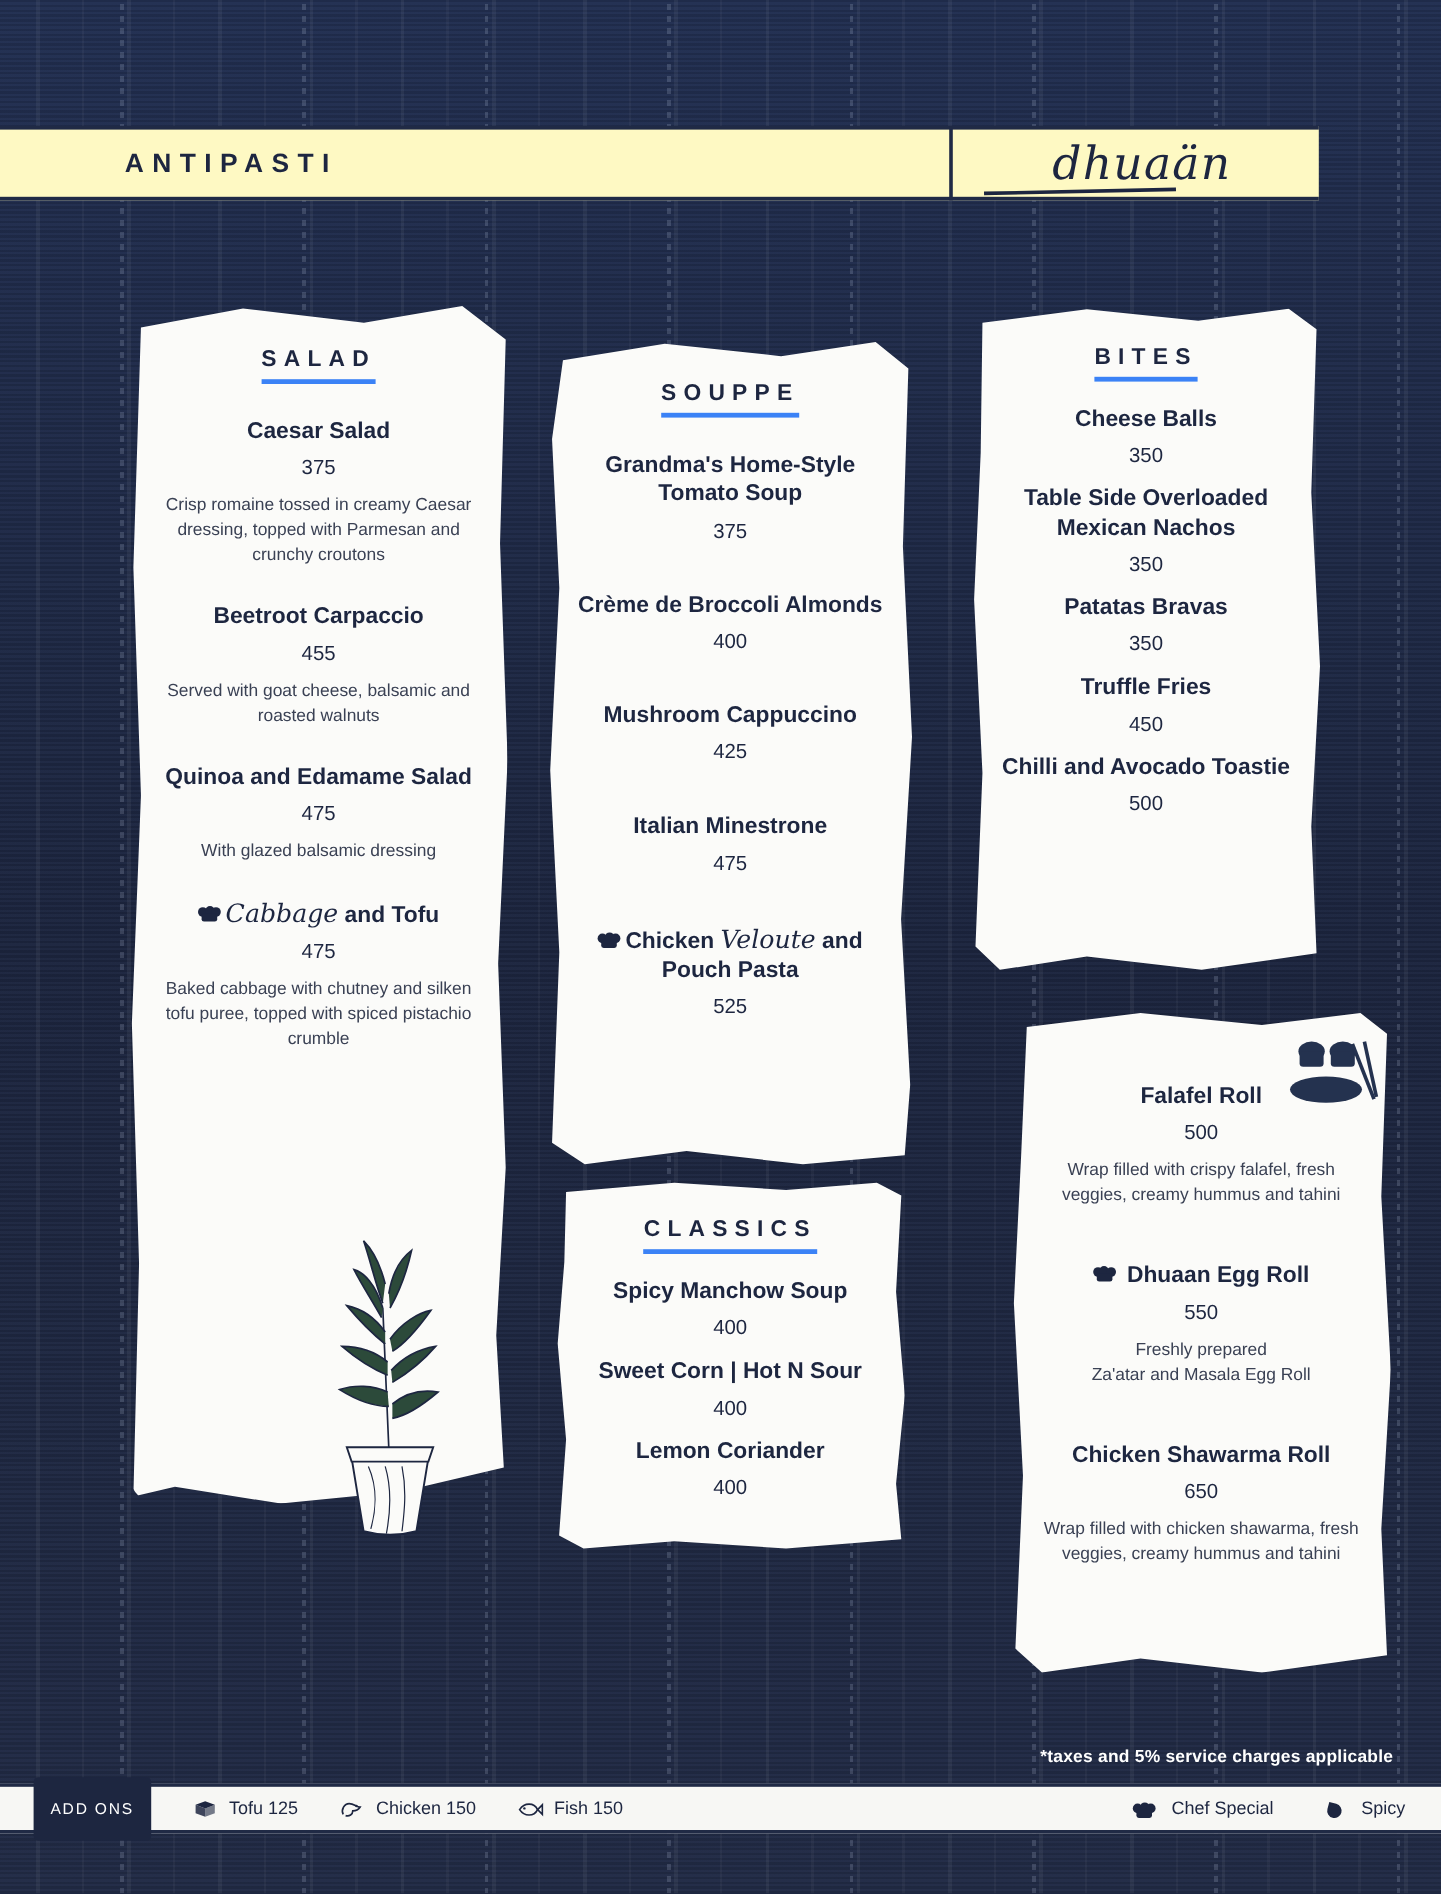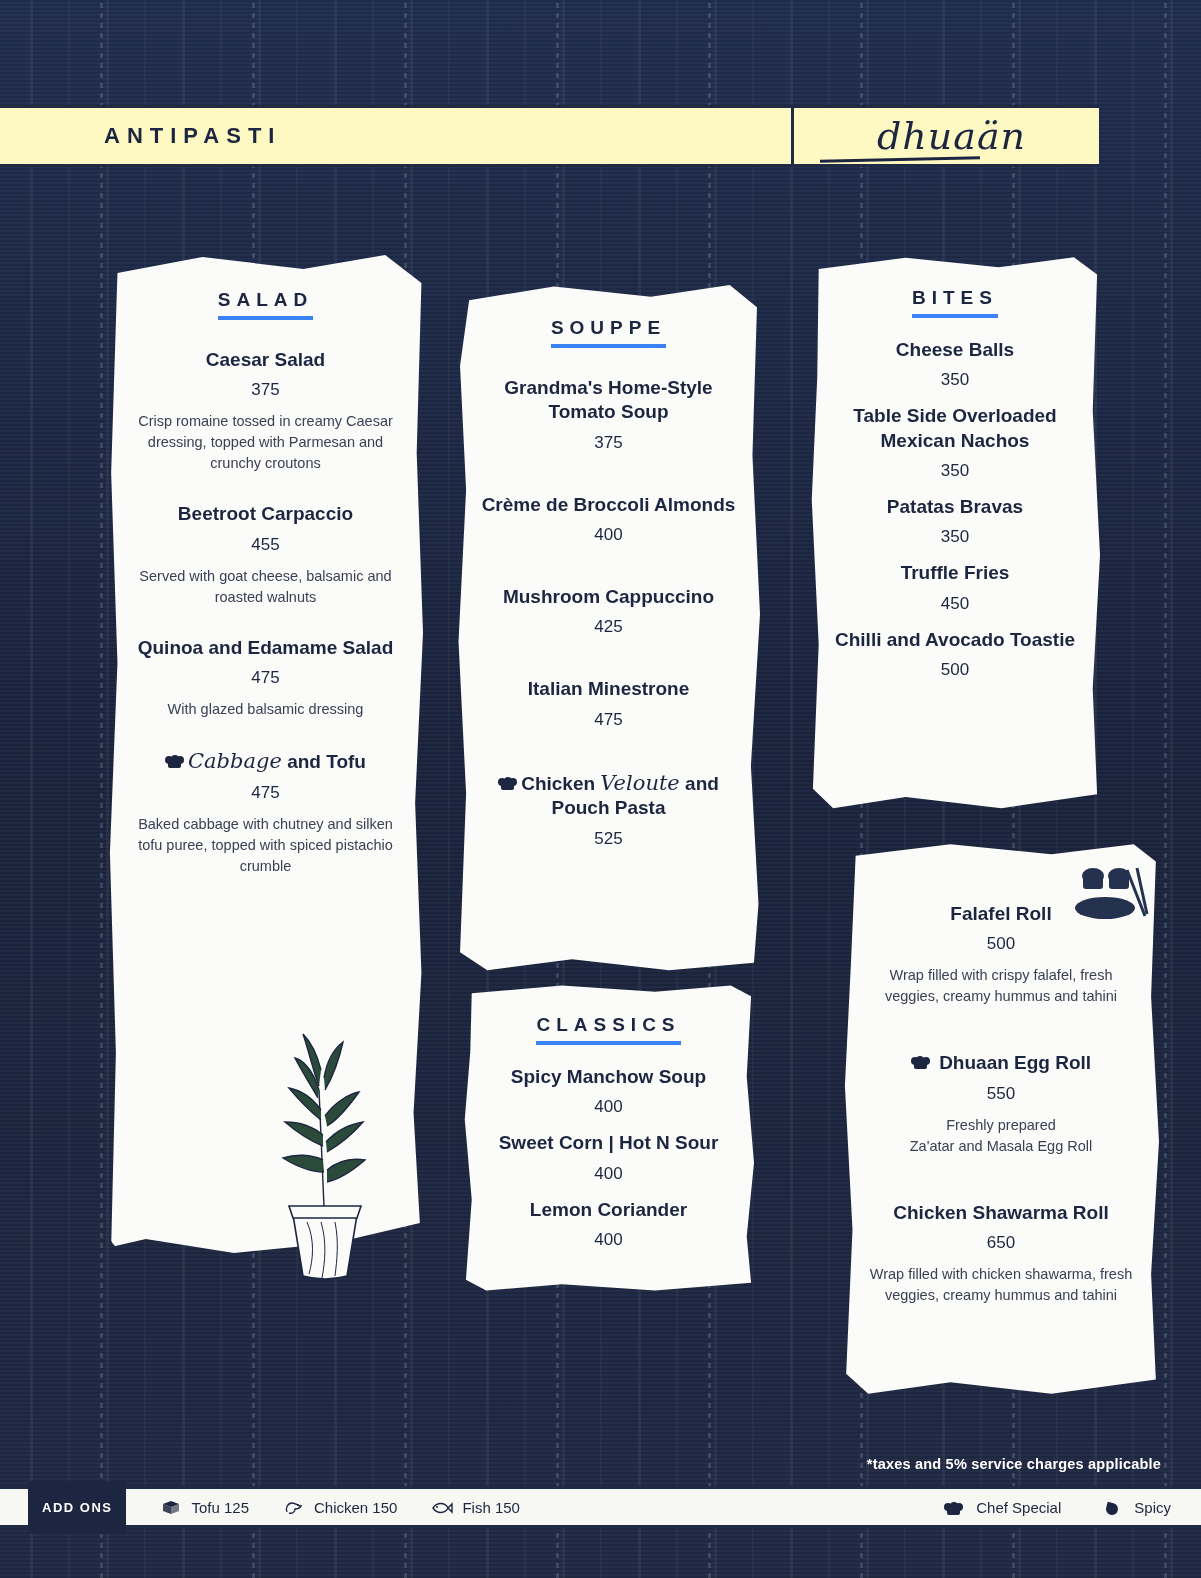--- a/index.html
+++ b/index.html
@@ -267,21 +267,21 @@
     display: flex;
     align-items: center;
     color: #1d2640;
     font-size: 15px;
   }
   #addons-pill {
     margin-left: 28px;
     background: #1d2640;
     color: #ffffff;
     font-size: 13px;
-    font-weight: bold;
+    font-weight: normal;
     letter-spacing: 1.5px;
     padding: 19px 14px;
     border-radius: 4px;
   }
   .foot-item { display: flex; align-items: flex-end; margin-left: 34px; }
   .foot-item .lbl { margin-left: 9px; }
   .foot-right { margin-left: auto; display: flex; align-items: center; margin-right: 30px; }
   .foot-right .foot-item { margin-left: 44px; }
 
   .ico {

